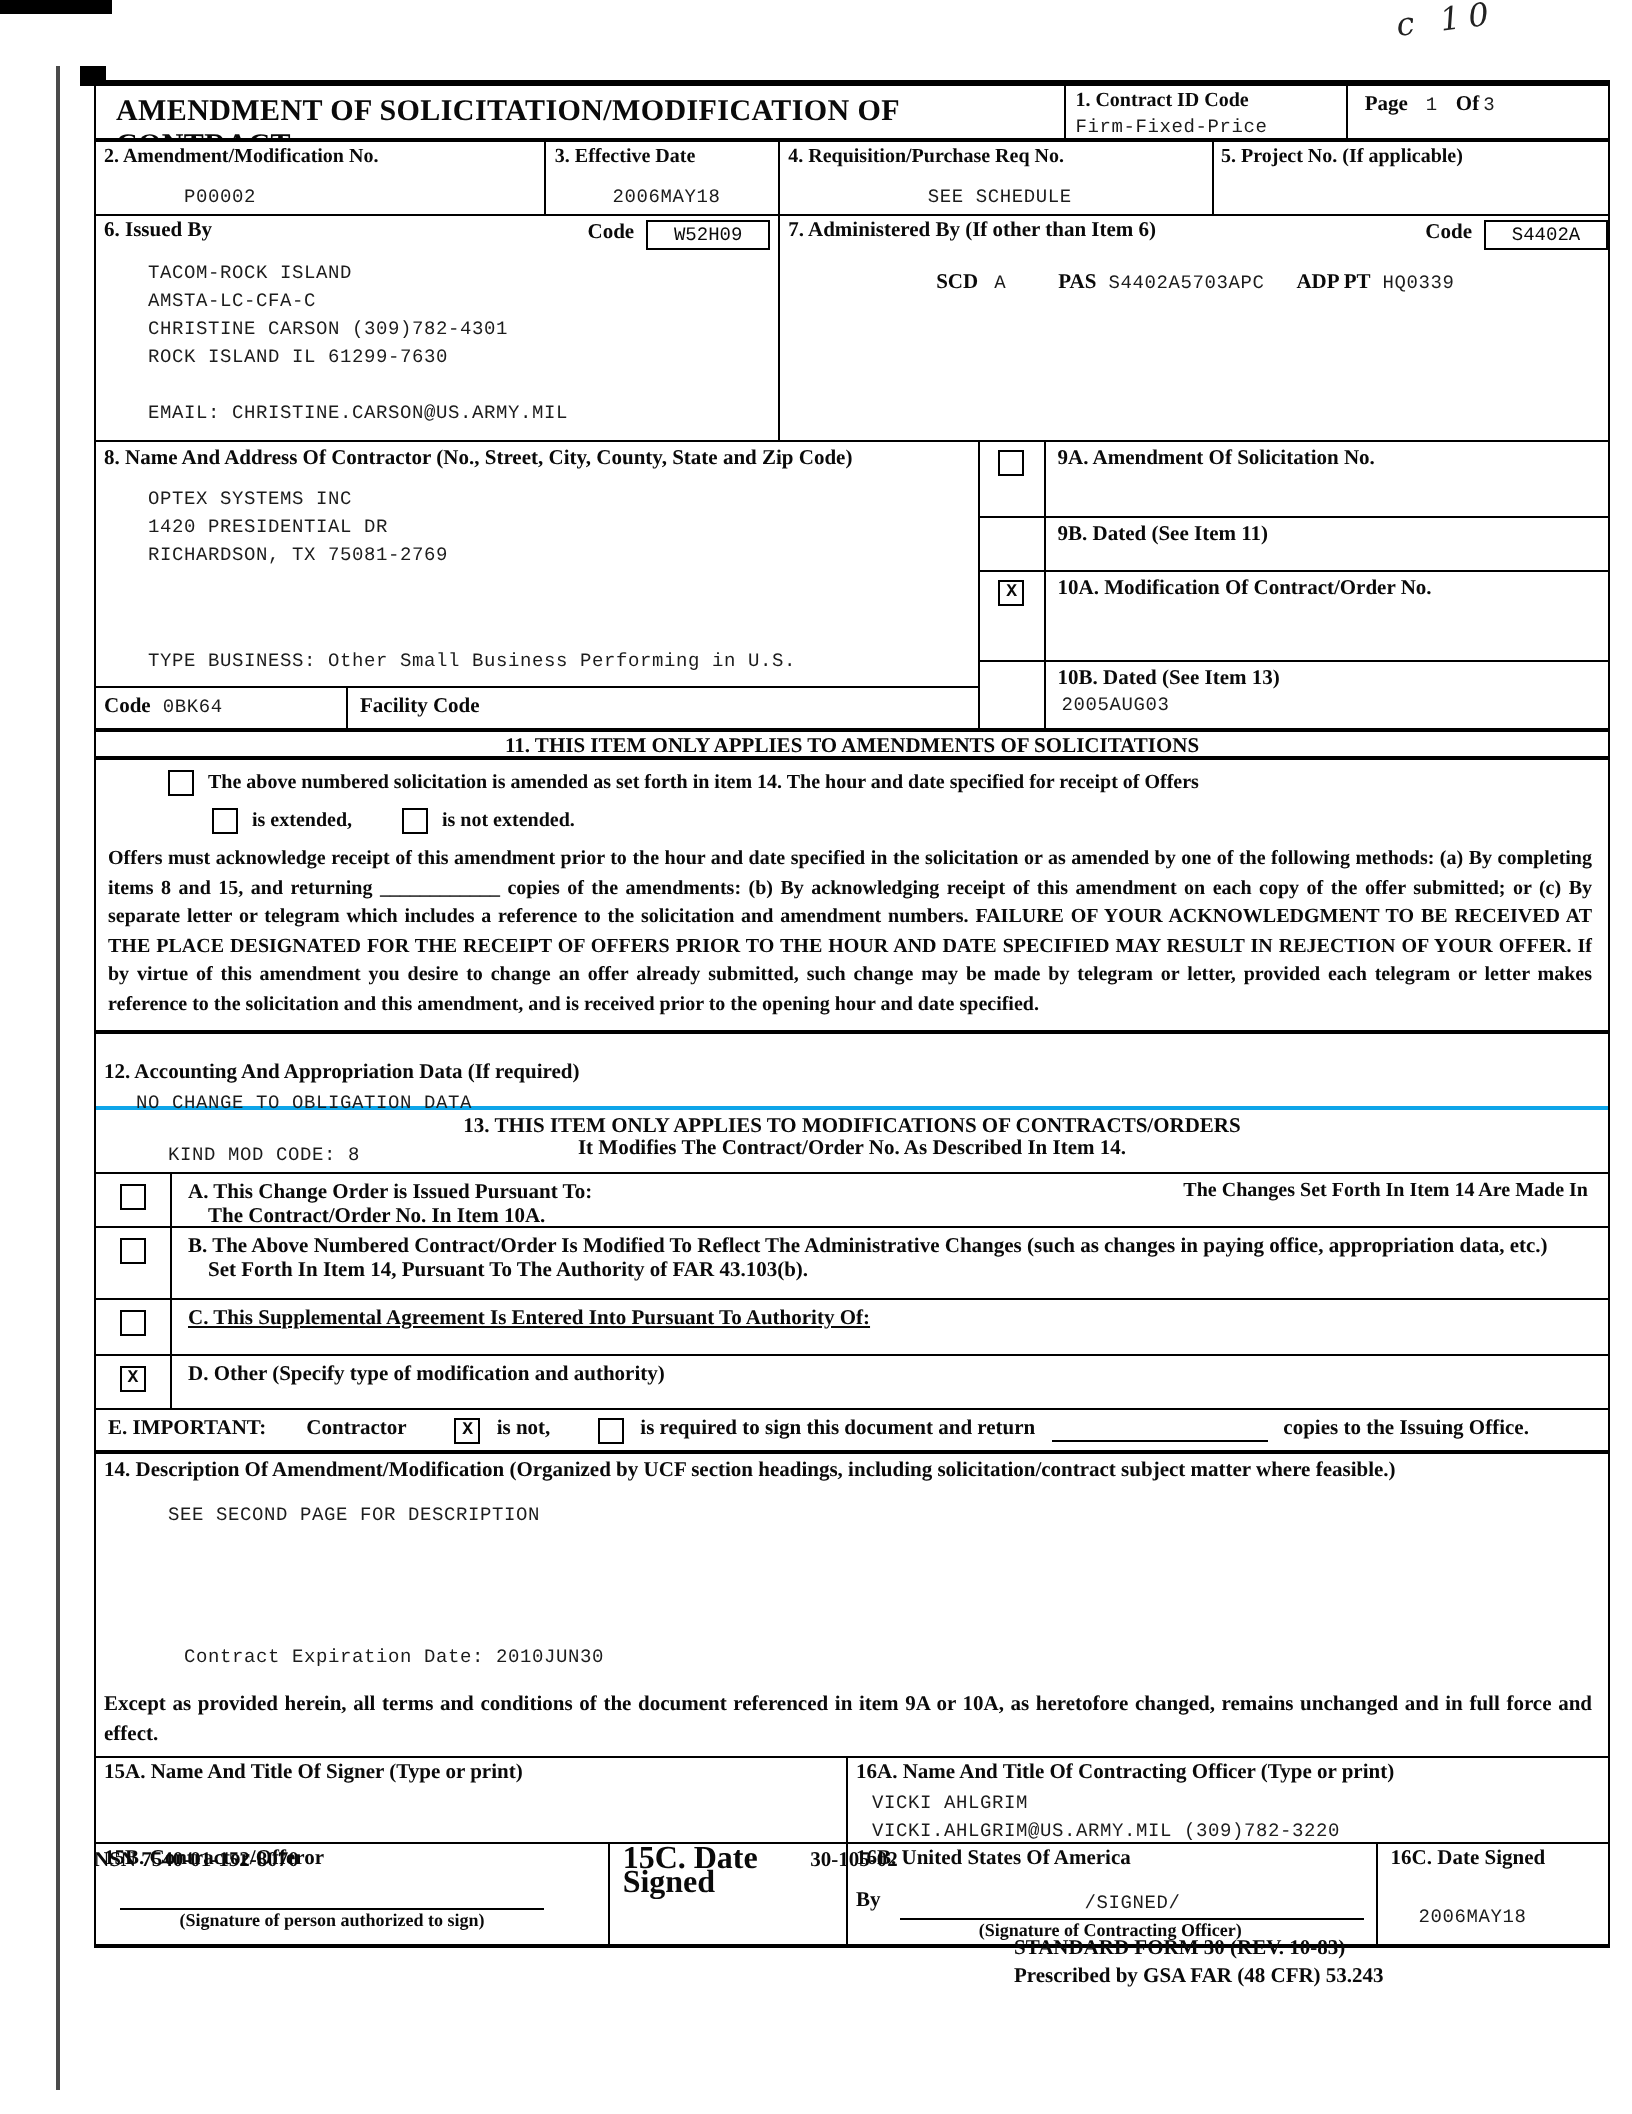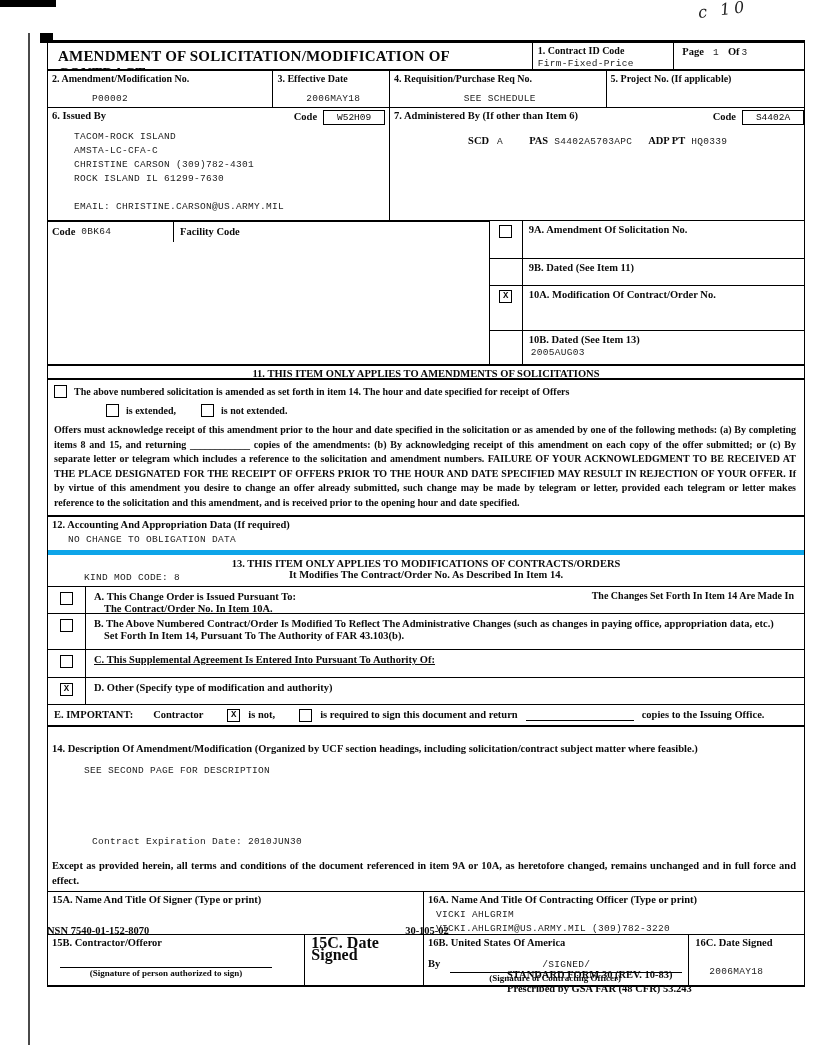--- a/index.html
+++ b/index.html
@@ -68,46 +68,46 @@
   .v9a { height:38px; border-bottom:1px solid #000; }
   .v9b { height:27px; border-bottom:1px solid #000; }
   .v10a { height:45px; border-bottom:1px solid #000; }
   .v10b { height:33px; }
   .v-cell .mono { margin:4px 0 0 2px; }
 
   
   .r11h { height:16px; border-top:2px solid #000; border-bottom:2px solid #000; padding-top:2px; }
   .r11b { height:137px; padding:5px 8px 0 6px; border-bottom:2px solid #000; }
   .cb { display:inline-block; width:13px; height:13px; border:1.3px solid #000; font:bold 9px "Liberation Mono", monospace; text-align:center; line-height:11px; vertical-align:middle; background:#fff; }
-  .l11a { display:flex; gap:7px; align-items:flex-start; }
+  .l11a { display:flex; gap:7px; align-items:flex-start;margin-left:30px; }
   .l11b { display:flex; gap:7px; align-items:flex-start; margin:4px 0 0 52px; }
   .p11 { margin-top:5px; }
 
   
-  .r12 { height:38px; border-bottom:5px solid #0ea5e9; padding:2px 0 0 4px; }
+  .r12 { height:38px; border-bottom:2px solid #0ea5e9; padding:14px 0 0 4px; }
   .r12 .mono { margin:2px 0 0 16px; }
 
   
   .r13h { height:32px; border-bottom:1.5px solid #000; position:relative; padding-top:3px; }
   .kindmod { position:absolute; left:36px; top:16px; }
 
   .abcd { border-bottom:1px solid #000; display:flex; }
   .abcd:last-of-type { border-bottom:2px solid #000; }
   .cb-col { width:38px; border-right:1px solid #000; display:flex; justify-content:center; align-items:flex-start; padding-top:5px; }
   .abcd-txt { flex:1; padding:4px 6px 0 8px; position:relative; }
   .rA { height:27px; } .rB { height:36px; } .rC { height:28px;text-decoration:underline; } .rD { height:27px; }
   .indent2 { margin-left:10px; }
   .changes-note { position:absolute; right:10px; top:3px; font:bold 10px "Liberation Serif", serif; }
 
   
   .rE { height:22px; border-bottom:2px solid #000; display:flex; align-items:center; gap:8px; padding-left:6px; }
   .blank { display:inline-block; width:108px; height:11px; border-bottom:1.2px solid #000; }
 
   
-  .r14 { height:116px; position:relative; padding:3px 6px 0 4px;margin-top:13px; }
+  .r14 { height:116px; position:relative; padding:3px 6px 0 4px; }
   .r14 .mono { margin:9px 0 0 32px; }
   .expir { position:absolute; left:12px; bottom:7px; }
 
   
   .rexc { border-top:none; border-bottom:1.5px solid #000; padding:3px 8px 3px 4px; }
 
   
   .r15a { height:43px; border-bottom:1px solid #000; }
   .c15a { width:377px; border-right:1px solid #000; padding:2px 0 0 4px; }
   .c16a { width:381px; padding:2px 0 0 4px; }
@@ -206,20 +206,27 @@
           <span class="lbl" style="margin-left:26px">PAS</span>
           <span class="mono" style="margin-left:6px">S4402A5703APC</span>
           <span class="lbl" style="margin-left:16px">ADP PT</span>
           <span class="mono" style="margin-left:6px">HQ0339</span>
         </div>
       </div>
     </div>
 
     <div class="row r4">
       <div class="cell c-i8">
+        <div class="i8-content">
+          <div class="lbl i8-label" style="font-size:10.5px">8. Name And Address Of Contractor (No., Street, City, County, State and Zip Code)</div>
+          <div class="mono i8-addr">OPTEX SYSTEMS INC
+1420 PRESIDENTIAL DR
+RICHARDSON, TX 75081-2769</div>
+          <div class="mono i8-type">TYPE BUSINESS: Other Small Business Performing in U.S.</div>
+        </div>
         <div class="i8-coderow">
           <div class="i8-codecell">
             <span class="lbl">Code</span>
             <span class="mono">0BK64</span>
           </div>
           <div class="i8-faccell">
             <span class="lbl">Facility Code</span>
             <span class="mono"></span>
           </div>
         </div>

